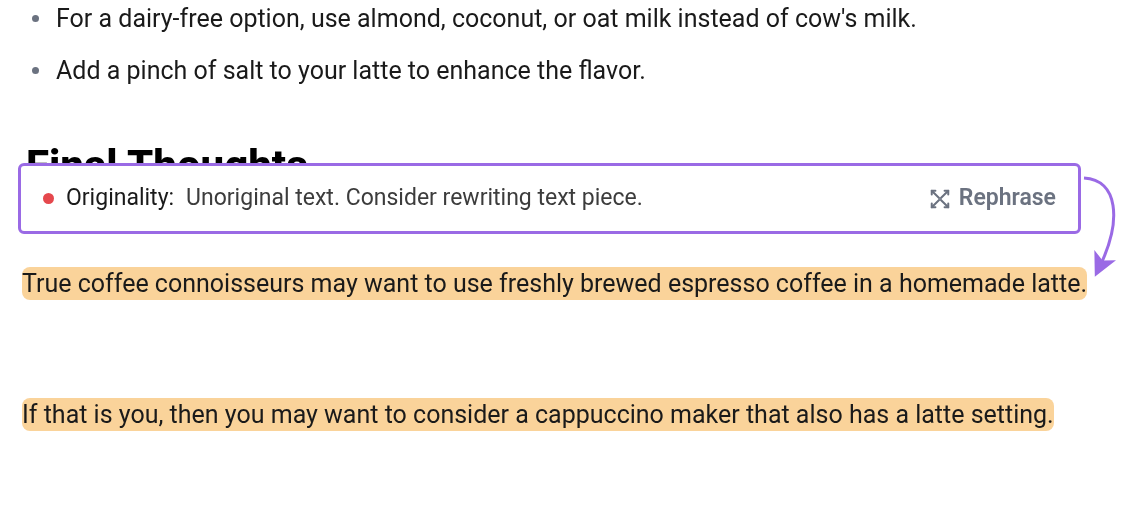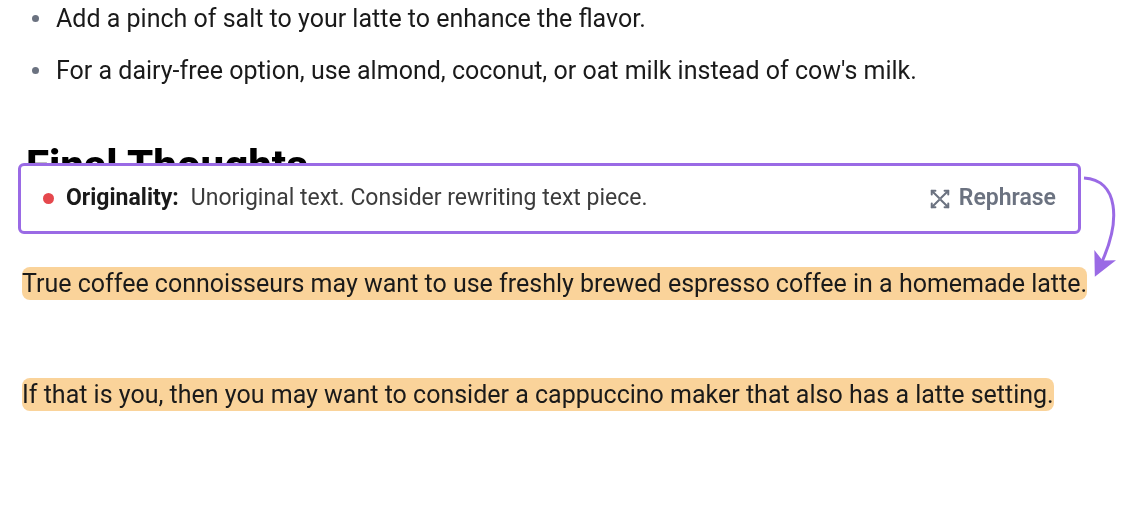--- a/index.html
+++ b/index.html
@@ -64,21 +64,21 @@
       gap: 12px;
     }
     .status-dot {
       width: 11px;
       height: 11px;
       border-radius: 50%;
       background: #e5484d;
       flex-shrink: 0;
     }
     .card-label {
-      font-weight: 700;
+      font-weight: 400;
     }
     .card-message {
       color: #3c3c3c;
     }
     .card-spacer { flex: 1; }
     .rephrase-btn {
       display: inline-flex;
       align-items: center;
       gap: 8px;
       color: #6b7280;
@@ -97,38 +97,38 @@
       z-index: 1;
     }
 
     .highlighted-block {
       position: absolute;
       left: 22px;
       width: 1100px;
       line-height: 1.55;
     }
     .hb1 { top: 265px; }
-    .hb2 { top: 376px; }
+    .hb2 { top: 396px; }
 
     mark {
       background: #fad39a;
       color: #1a1a1a;
       padding: 2px 0;
       border-radius: 8px;
     }
   </style>
 </head>
 <body>
 
 <ul class="bullet-list">
   <li>
-    <span>Add a pinch of salt to your latte to enhance the flavor.</span>
+    <span>For a dairy-free option, use almond, coconut, or oat milk instead of cow's milk.</span>
   </li>
   <li>
-    <span>For a dairy-free option, use almond, coconut, or oat milk instead of cow's milk.</span>
+    <span>Add a pinch of salt to your latte to enhance the flavor.</span>
   </li>
 </ul>
 
 <div class="obscured-heading">Final Thoughts</div>
 
 <div class="originality-card">
   <span class="status-dot"></span>
   <span class="card-label">Originality:</span>
   <span class="card-message">Unoriginal text. Consider rewriting text piece.</span>
   <span class="card-spacer"></span>

